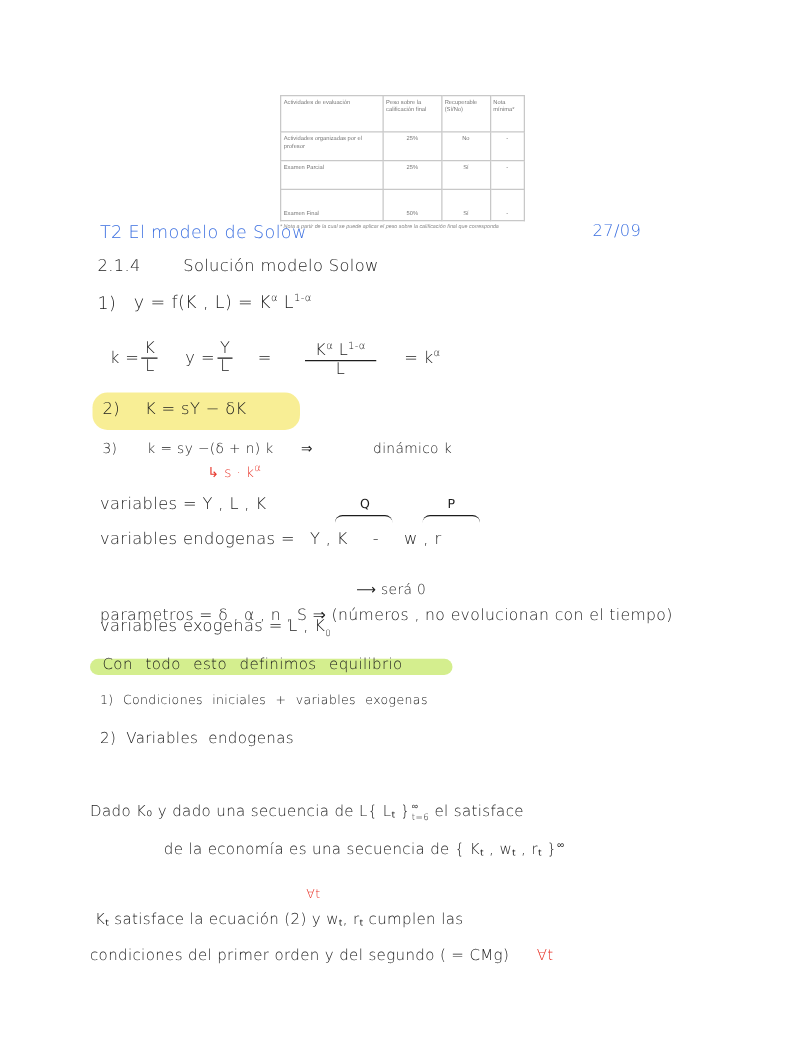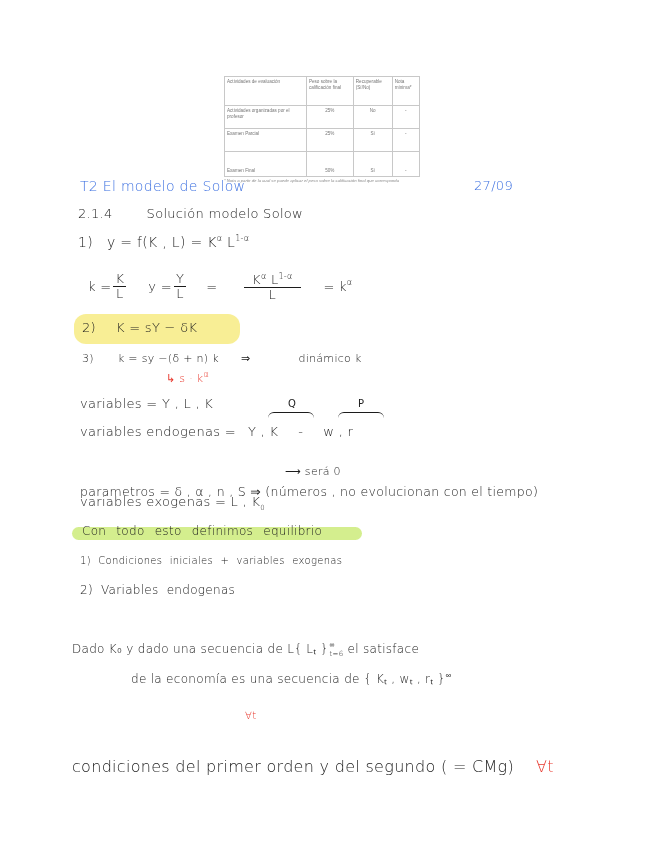--- a/index.html
+++ b/index.html
@@ -151,17 +151,18 @@
   <div class="hw" style="left:72px; top:640px; font-size:12px;">
     <span>Dado   K₀   y   dado   una   secuencia   de   L{ Lₜ }</span><span style="display:inline-flex;flex-direction:column;vertical-align:middle;font-size:7px;line-height:9px;margin-left:1px">
         <span>∞</span>
         <span>t=6</span>
       </span><span>  el  satisface</span>
   </div>
   <div class="hw" style="left:87px; top:670px; font-size:12px;margin-left:44px;">
     <span>de  la  economía    es   una   secuencia   de   { Kₜ  ,  wₜ  ,  rₜ }</span><sup>∞</sup>
   </div>
   <div class="hw red" style="left:245px; top:710px; font-size:10px;">∀t</div>
-  <div class="hw" style="left:72px; top:757px; font-size:16px;">
+  <div class="hw" style="left:76px; top:726px; font-size:12px;">Kₜ   satisface   la   ecuación   (2)   y   wₜ, rₜ   cumplen   las</div>
+  <div class="hw" style="left:72px; top:757px; font-size:12px;">
     <span>condiciones   del   primer   orden   y   del   segundo  ( = CMg)</span><span class="red" style="margin-left:22px">∀t</span>
   </div>
 
 </div>
 
 </body></html>

